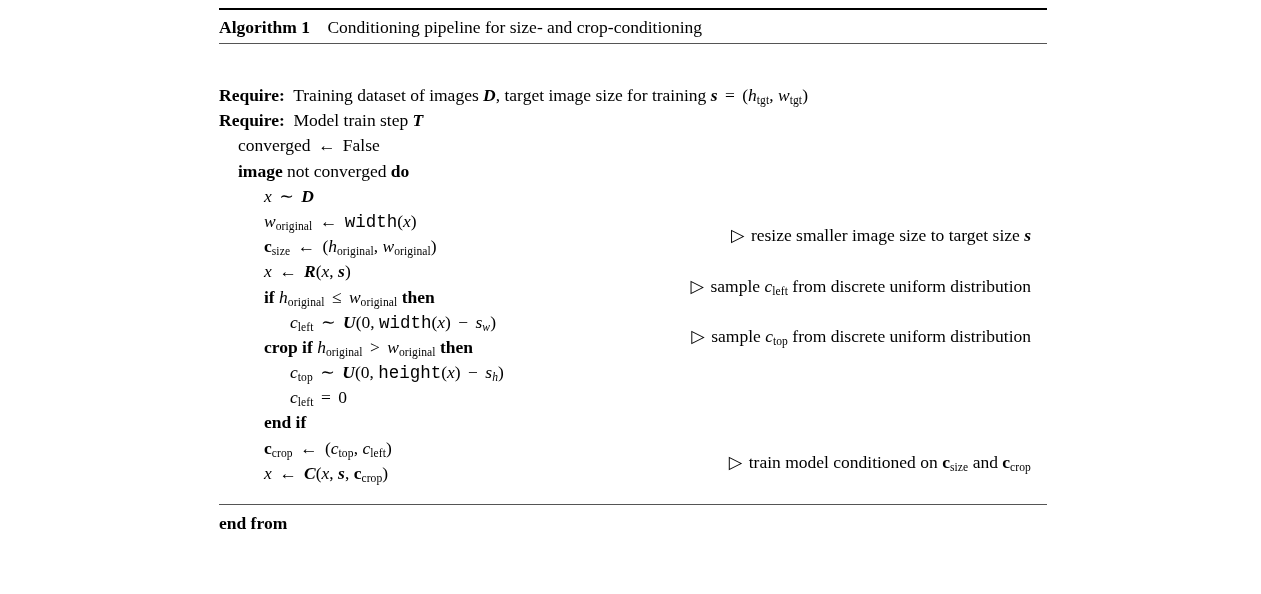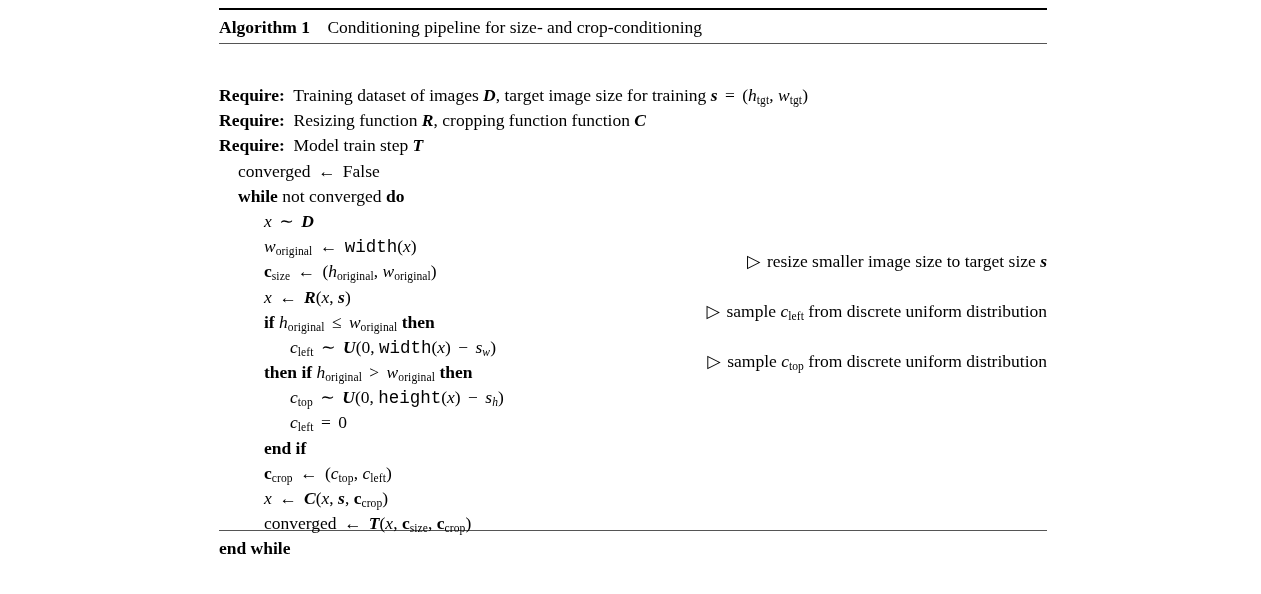--- a/index.html
+++ b/index.html
@@ -40,21 +40,21 @@
   .line {
     position: relative;
     font-size: 17.5px;
     line-height: 25.2px;
     height: 25.2px;
     white-space: nowrap;
   }
   .code { position: absolute; left: 0; top: 16px; margin-top: 20px; }
   .comment {
     position: absolute;
-    right: 0;
+    right: 16px;
     top: 0;
     white-space: nowrap;
   }
 
   
   .i0 { padding-left: 0px; }
   .i1 { padding-left: 19px; }
   .i2 { padding-left: 45px; }
   .i3 { padding-left: 71px; text-align: right; }
 
@@ -92,34 +92,31 @@
   </div>
 
   <div class="rule-mid"></div>
 
   <div class="body">
 
     <div class="line">
       <span class="code i0"><b>Require:</b>&nbsp; Training dataset of images <span class="cal">D</span>, target image size for training <span class="mb">s</span> <span class="op">=</span> (<span class="mi">h</span><span class="sub">tgt</span>, <span class="mi">w</span><span class="sub">tgt</span>)</span>
     </div>
 
-    <div class="line">
-      <span class="code i0"><b>Require:</b>&nbsp; Resizing function <span class="mb">R</span>, cropping function function <span class="mb">C</span></span>
-    </div>
 
     <div class="line">
       <span class="code i0"><b>Require:</b>&nbsp; Model train step <span class="mb">T</span></span>
     </div>
 
     <div class="line">
       <span class="code i1">converged <span class="op">←</span> False</span>
     </div>
 
     <div class="line">
-      <span class="code i1"><b>while</b> not converged <b>do</b></span>
+      <span class="code i1"><b>image</b> not converged <b>do</b></span>
     </div>
 
     <div class="line">
       <span class="code i2"><span class="mi">x</span> <span class="op">∼</span> <span class="cal">D</span></span>
     </div>
 
     <div class="line">
       <span class="code i2"><span class="mi">w</span><span class="sub">original</span> <span class="op">←</span> <span class="mr">width</span>(<span class="mi">x</span>)</span>
     </div>
 
@@ -137,21 +134,21 @@
       <span class="code i2"><b>if</b> <span class="mi">h</span><span class="sub">original</span> <span class="op">≤</span> <span class="mi">w</span><span class="sub">original</span> <b>then</b></span>
     </div>
 
     <div class="line">
       <span class="code i3"><span class="mi">c</span><span class="sub">left</span> <span class="op">∼</span> <span class="cal">U</span>(0, <span class="mr">width</span>(<span class="mi">x</span>) <span class="op">−</span> <span class="mi">s</span><span class="sub subi">w</span>)</span>
       <span class="comment"><span class="tri">▷</span> sample <span class="mi">c</span><span class="sub">left</span> from discrete uniform distribution</span>
     </div>
 
 
     <div class="line">
-      <span class="code i2"><b>then if</b> <span class="mi">h</span><span class="sub">original</span> <span class="op">&gt;</span> <span class="mi">w</span><span class="sub">original</span> <b>then</b></span>
+      <span class="code i2"><b>crop if</b> <span class="mi">h</span><span class="sub">original</span> <span class="op">&gt;</span> <span class="mi">w</span><span class="sub">original</span> <b>then</b></span>
     </div>
 
     <div class="line">
       <span class="code i3"><span class="mi">c</span><span class="sub">top</span> <span class="op">∼</span> <span class="cal">U</span>(0, <span class="mr">height</span>(<span class="mi">x</span>) <span class="op">−</span> <span class="mi">s</span><span class="sub subi">h</span>)</span>
       <span class="comment"><span class="tri">▷</span> sample <span class="mi">c</span><span class="sub">top</span> from discrete uniform distribution</span>
     </div>
 
     <div class="line">
       <span class="code i3"><span class="mi">c</span><span class="sub">left</span> <span class="op">=</span> 0</span>
     </div>
@@ -162,24 +159,24 @@
 
     <div class="line">
       <span class="code i2"><span class="mbu">c</span><span class="sub">crop</span> <span class="op">←</span> (<span class="mi">c</span><span class="sub">top</span>, <span class="mi">c</span><span class="sub">left</span>)</span>
     </div>
 
     <div class="line">
       <span class="code i2"><span class="mi">x</span> <span class="op">←</span> <span class="mb">C</span>(<span class="mi">x</span>, <span class="mb">s</span>, <span class="mbu">c</span><span class="sub">crop</span>)</span>
     </div>
 
     <div class="line">
-      <span class="code i2">converged <span class="op">←</span> <span class="mb">T</span>(<span class="mi">x</span>, <span class="mbu">c</span><span class="sub">size</span>, <span class="mbu">c</span><span class="sub">crop</span>)</span>
+      <span class="comment"><span class="tri">▷</span> train model conditioned on <span class="mbu">c</span><span class="sub">size</span> and <span class="mbu">c</span><span class="sub">crop</span></span>
     </div>
 
     <div class="line">
-      <span class="code i0"><b>end while</b></span>
+      <span class="code i0"><b>end from</b></span>
     </div>
 
   </div>
 
   <div class="rule-bottom"></div>
 
 </div>
 
 </body></html>

